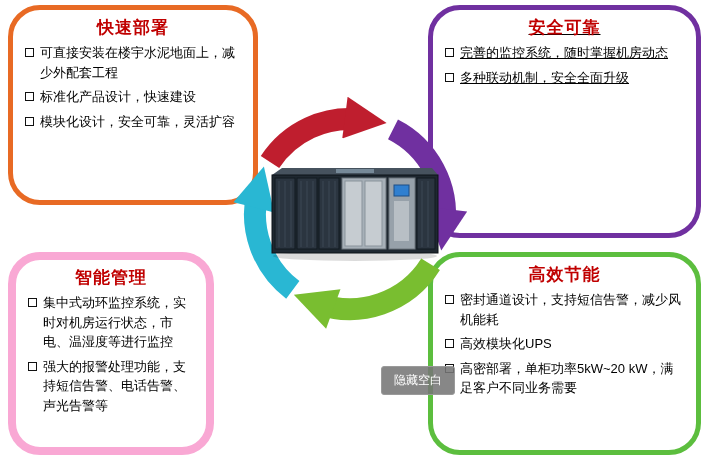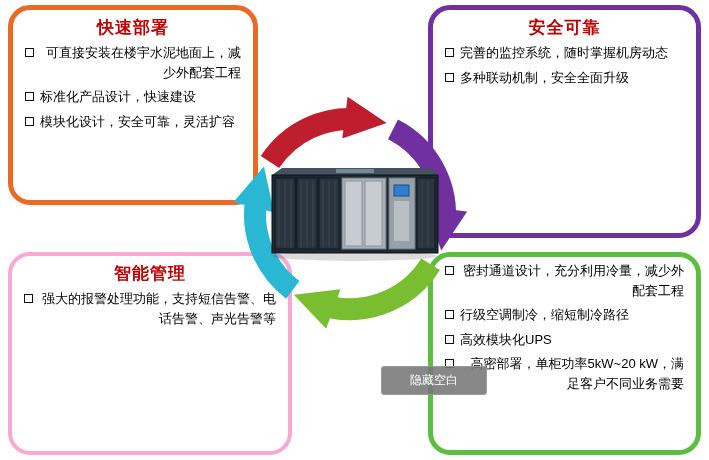--- a/index.html
+++ b/index.html
@@ -1,35 +1,35 @@
 <!DOCTYPE html>
 <html><head>
 <meta charset="utf-8">
 <style>
   html,body{margin:0;padding:0;background:#fff;}
   body{font-family:"Liberation Sans","DejaVu Sans",sans-serif;}
   .stage{position:relative;width:709px;height:460px;background:#fff;overflow:hidden;}
 
-  .panel{position:absolute;background:#fff;border-radius:22px;box-sizing:border-box;z-index:2;}
+  .panel{position:absolute;background:#fff;border-radius:32px;box-sizing:border-box;z-index:2;}
   .panel .title{margin:6px 0 2px 0;text-align:center;font-size:17px;font-weight:bold;color:#C00000;letter-spacing:1px;}
   .panel ul{list-style:none;margin:4px 0 0 0;padding:0 12px 8px 12px;}
-  .panel li{display:flex;align-items:flex-start;margin-bottom:5px;font-size:13px;line-height:1.5;color:#000;text-align:right;}
+  .panel li{display:flex;align-items:flex-start;margin-bottom:5px;font-size:13px;line-height:1.5;color:#000;}
   .bullet{flex:0 0 auto;width:7px;height:7px;border:1.6px solid #111;margin:5px 6px 0 0;background:#fff;}
 
   .p-fast   {left:8px;  top:5px;   width:250px;height:200px;border:5px solid #E86A24;}
-  .p-safe   {left:428px;top:5px;   width:273px;height:233px;border:5px solid #7030A0;}
-  .p-smart  {left:8px;  top:252px; width:284px;height:203px;border:4px solid #f9a8d4;}
+  .p-safe   {left:428px;top:5px;   width:273px;height:233px;border:5px solid #7030A0;text-decoration:underline;}
+  .p-smart  {left:8px;  top:252px; width:206px;height:203px;border:8px solid #f9a8d4;}
   .p-eff    {left:428px;top:252px; width:273px;height:203px;border:5px solid #5CBE3E;}
 
   .arrows{position:absolute;left:0;top:0;z-index:3;pointer-events:none;}
 
   .datacenter{position:absolute;left:268px;top:163px;width:174px;height:100px;z-index:4;}
 
   .tooltip{position:absolute;left:381px;top:366px;z-index:5;background:rgba(118,118,118,.88);
-    border:1px solid #9a9a9a;color:#fff;font-size:12px;padding:5px 28px;border-radius:3px;cursor:pointer;}
+    border:1px solid #9a9a9a;color:#fff;font-size:12px;padding:5px 12px;border-radius:3px;cursor:pointer;}
 </style>
 </head>
 <body>
 
 <div class="stage">
 
   <svg class="arrows" width="709" height="460" viewBox="0 0 709 460">
     <defs>
       <marker id="ah-red" markerUnits="userSpaceOnUse" markerWidth="46" markerHeight="42" refX="4" refY="5" orient="auto" viewBox="0 0 10 10">
         <path d="M0,0 L10,5 L0,10 Z" fill="#BF1E2E"></path>
@@ -80,34 +80,35 @@
           <span>多种联动机制，安全全面升级</span>
         </li>
     </ul>
   </section>
 
   <section class="panel p-smart">
     <h2 class="title">智能管理</h2>
     <ul>
       <li>
           <span class="bullet"></span>
+          <span>集中式动环监控系统，实时对机房运行状态，市电、温湿度等进行监控</span>
+        </li>
+      <li>
+          <span class="bullet"></span>
           <span>强大的报警处理功能，支持短信告警、电话告警、声光告警等</span>
         </li>
     </ul>
   </section>
 
   <section class="panel p-eff">
+    <h2 class="title">高效节能</h2>
     <ul>
       <li>
           <span class="bullet"></span>
-          <span>密封通道设计，充分利用冷量，减少外配套工程</span>
-        </li>
-      <li>
-          <span class="bullet"></span>
-          <span>行级空调制冷，缩短制冷路径</span>
+          <span>密封通道设计，支持短信告警，减少风机能耗</span>
         </li>
       <li>
           <span class="bullet"></span>
           <span>高效模块化UPS</span>
         </li>
       <li>
           <span class="bullet"></span>
           <span>高密部署，单柜功率5kW~20 kW，满足客户不同业务需要</span>
         </li>
     </ul>

